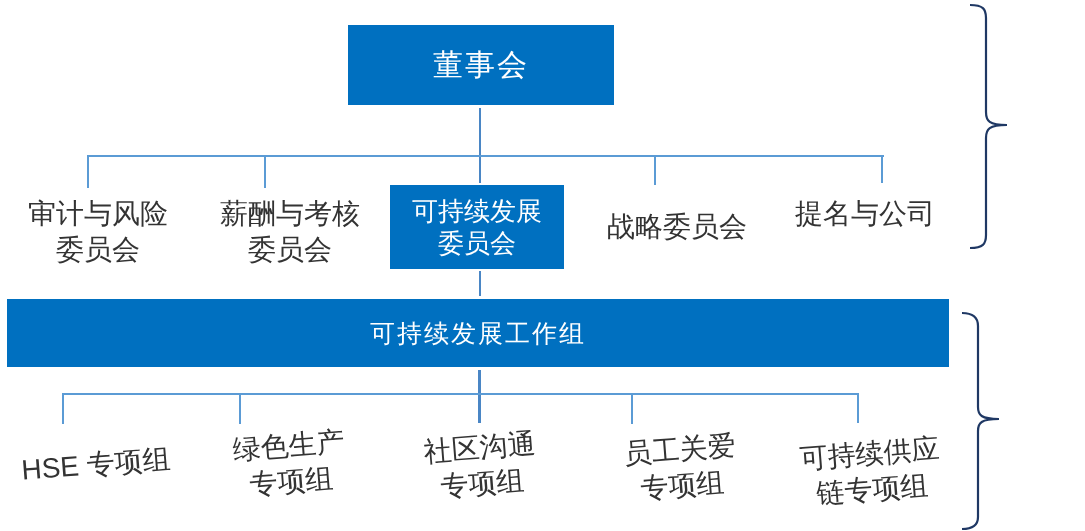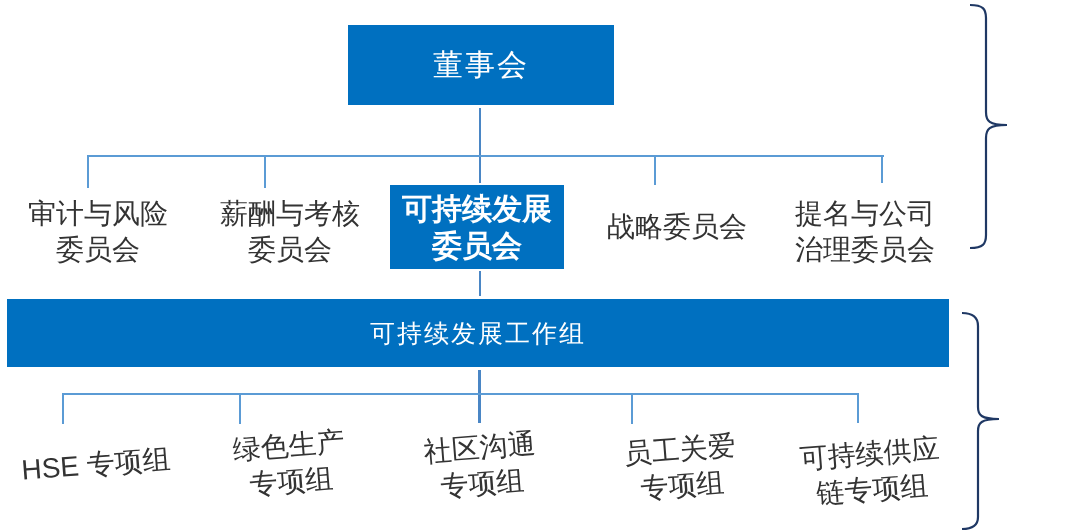--- a/index.html
+++ b/index.html
@@ -10,21 +10,21 @@
   }
   .line{position:absolute;background:#5b9bd5;}
   .line.thick{background:#4a86c5;}
   .box{
     position:absolute;display:flex;flex-direction:column;
     align-items:center;justify-content:center;
     background:#0070c0;color:#ffffff;border:3px solid #ffffff;
     box-sizing:border-box;text-align:center;
   }
   .box.root{left:345px;top:22px;width:272px;height:86px;font-size:30px;letter-spacing:2px;}
-  .box.mid{left:388px;top:183px;width:178px;height:88px;font-size:30px;font-weight:bold;line-height:1.25;border-width:2px;}
+  .box.mid{left:388px;top:183px;width:178px;height:88px;font-size:26px;font-weight:normal;line-height:1.25;border-width:2px;}
   .box.bar{left:4px;top:296px;width:948px;height:74px;font-size:25px;letter-spacing:2px;}
   .glabel{
     position:absolute;color:#333333;font-size:28px;line-height:1.28;
     text-align:center;width:200px;
   }
   .glabel.tilt{transform:rotate(-4.5deg);}
   svg.brace{position:absolute;left:0;top:0;pointer-events:none;}
 </style>
 </head>
 <body>
@@ -65,21 +65,20 @@
     <div>可持续发展</div>
     <div>委员会</div>
   </div>
 
   <div class="glabel" style="left:577px;top:209px;">
     <div>战略委员会</div>
   </div>
 
   <div class="glabel" style="left:765px;top:196px;text-align:center;">
     <div>提名与公司</div>
-    <div>治理委员会</div>
   </div>
 
   <div class="box bar">
     <div>可持续发展工作组</div>
   </div>
 
   <div class="glabel tilt" style="left:-4px;top:447px;">
     <div>HSE 专项组</div>
   </div>
 

